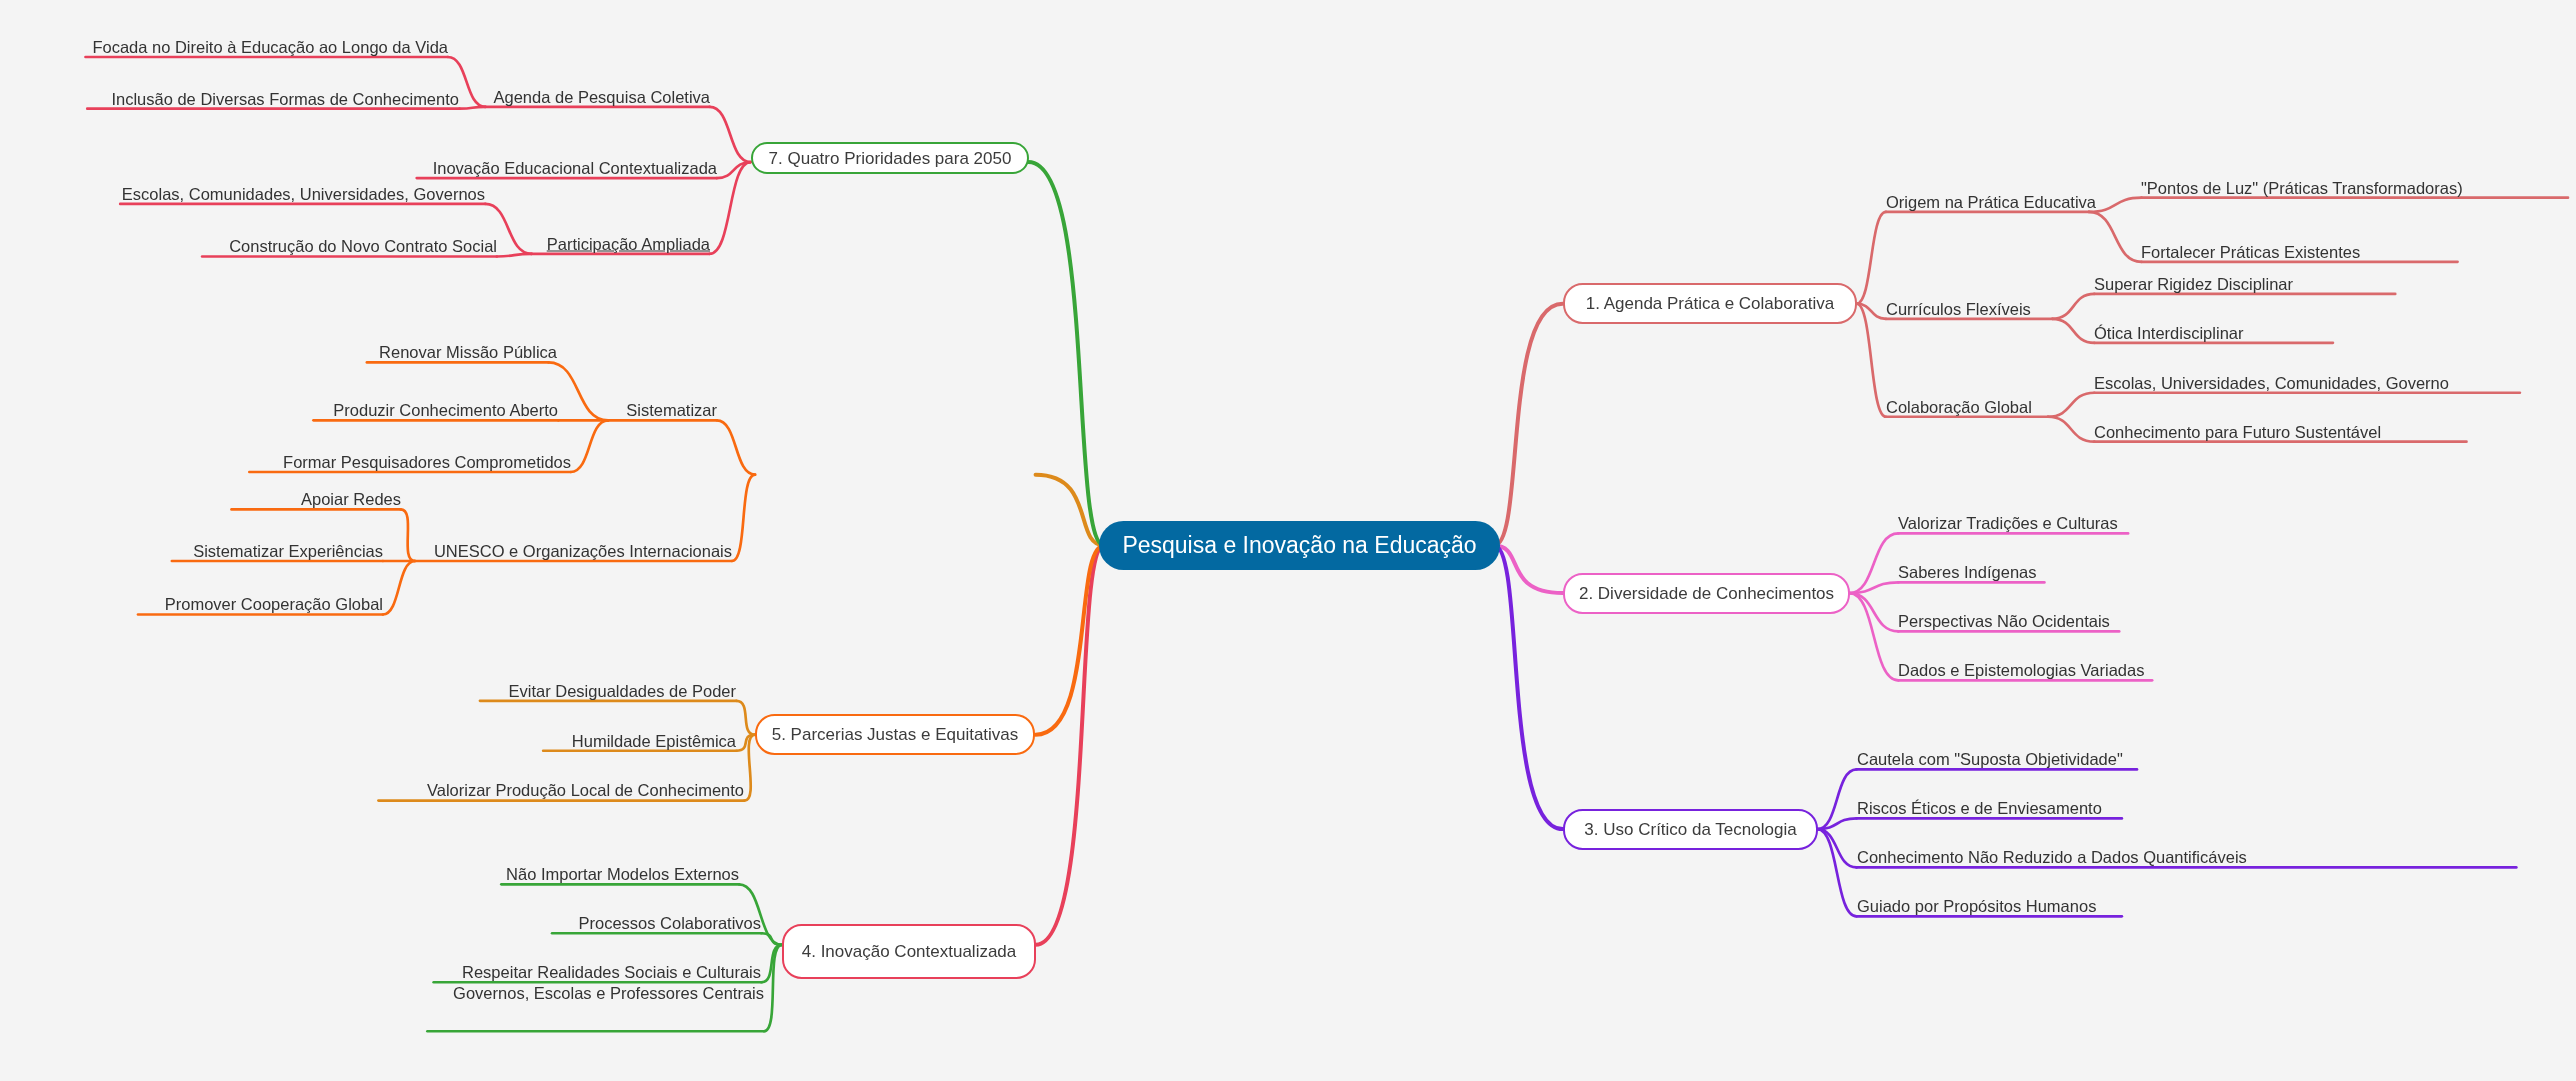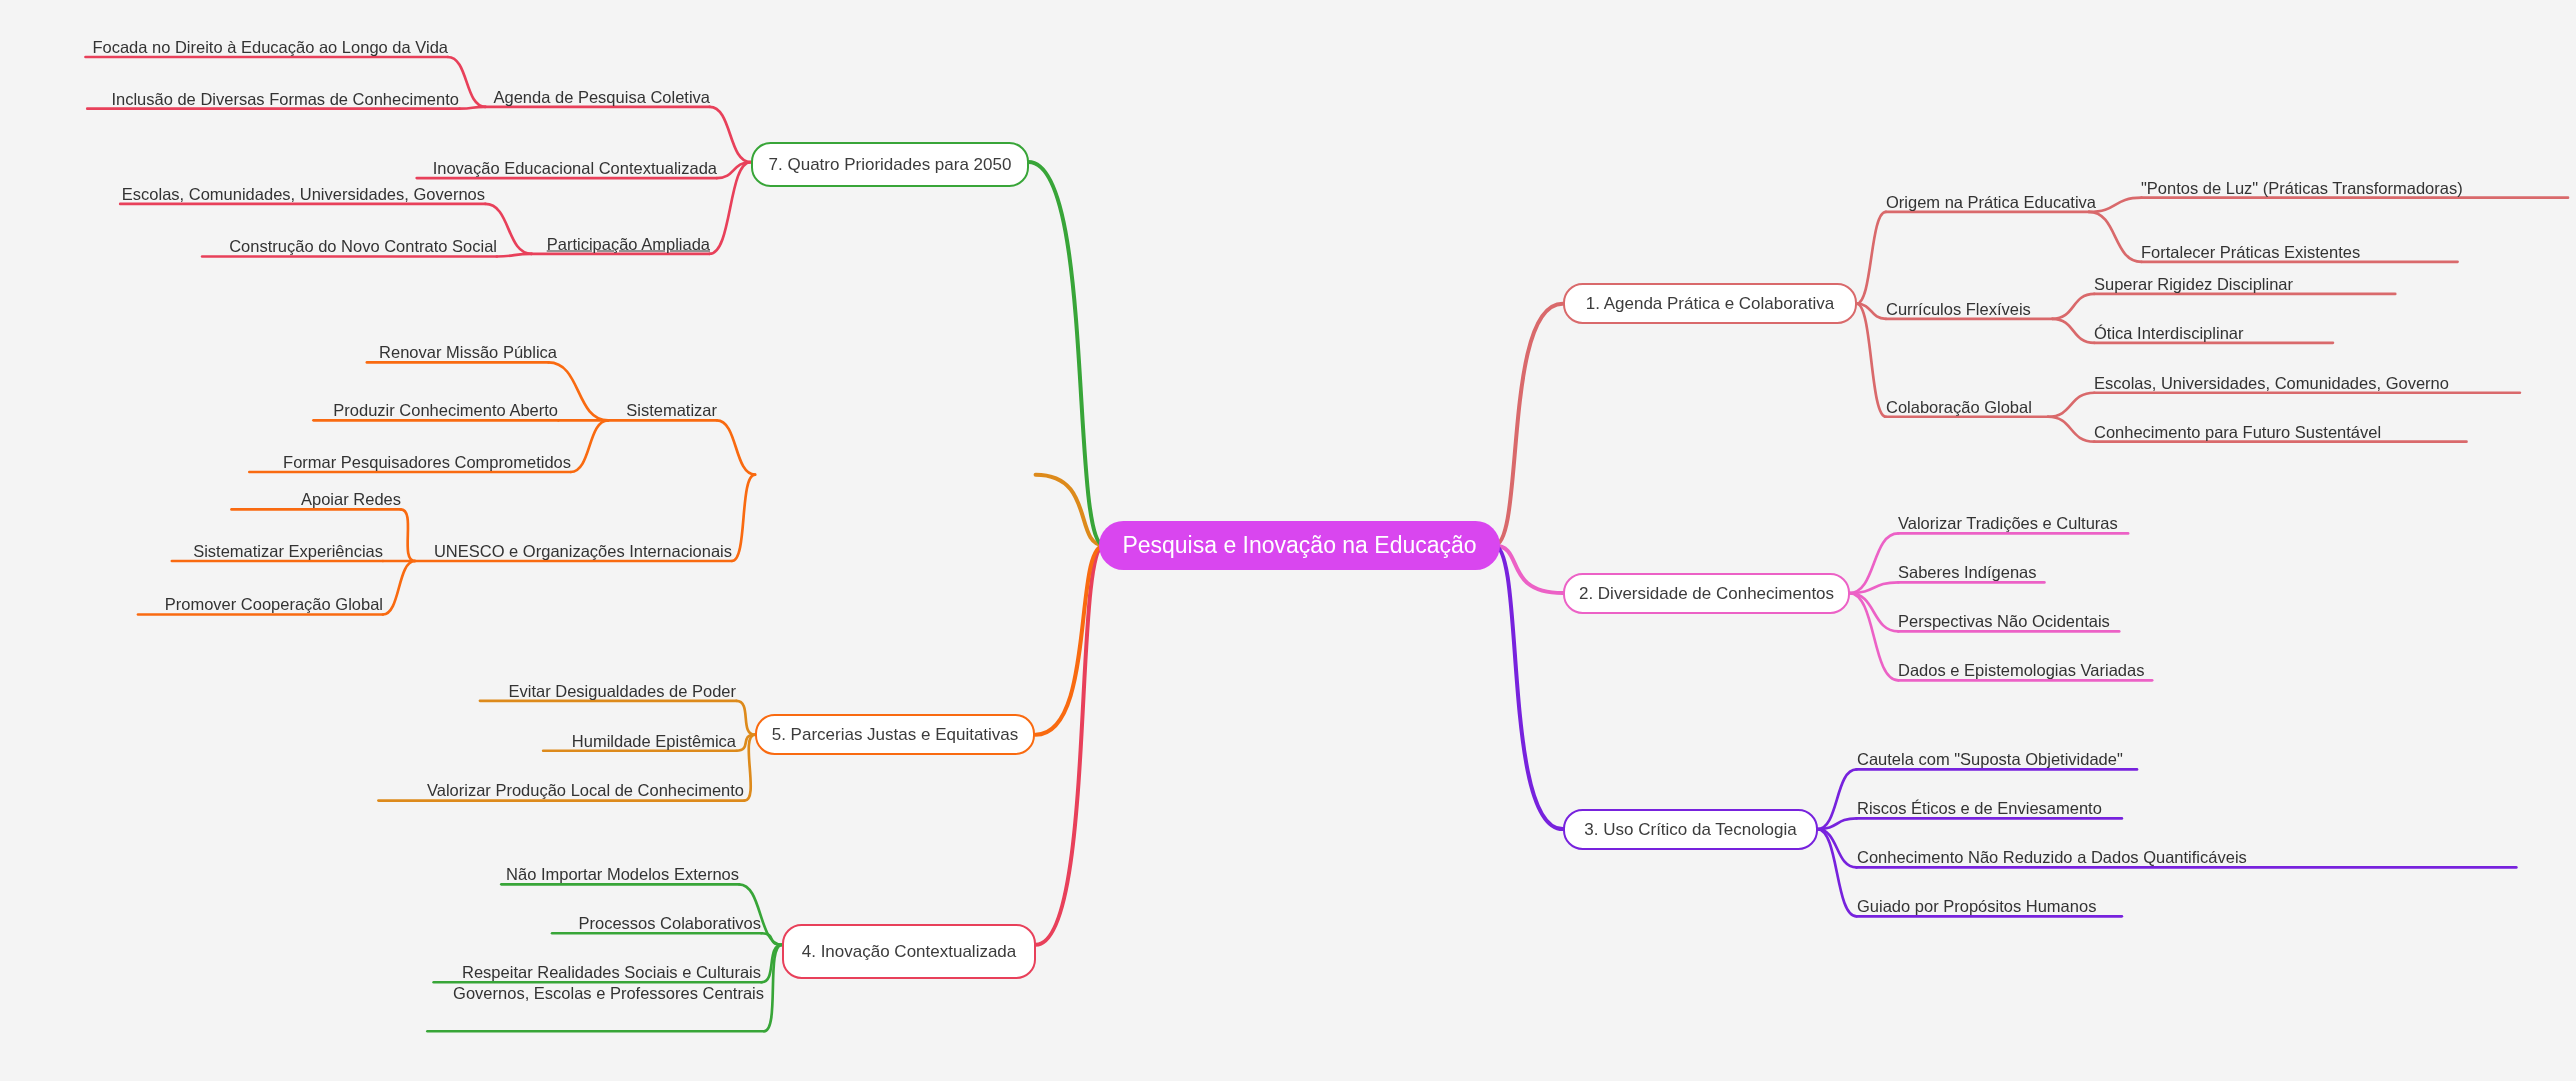--- a/index.html
+++ b/index.html
@@ -133,21 +133,21 @@
       <path d="M 843 182 C 822.1 182, 825.9 200, 805 200" fill="none" stroke="#e8405a" stroke-width="3" stroke-linecap="round"></path>
       <path d="M 468 200 L 805 200" fill="none" stroke="#e8405a" stroke-width="3" stroke-linecap="round"></path>
       <path d="M 843 182 C 817.7 182, 822.3 285, 797 285" fill="none" stroke="#e8405a" stroke-width="3" stroke-linecap="round"></path>
       <path d="M 597 285 L 797 285" fill="none" stroke="#e8405a" stroke-width="3" stroke-linecap="round"></path>
       <path d="M 597 285 C 568.4 285, 573.6 229, 545 229" fill="none" stroke="#e8405a" stroke-width="3" stroke-linecap="round"></path>
       <path d="M 135 229 L 545 229" fill="none" stroke="#e8405a" stroke-width="3" stroke-linecap="round"></path>
       <path d="M 597 285 C 575.55 285, 579.45 288, 558 288" fill="none" stroke="#e8405a" stroke-width="3" stroke-linecap="round"></path>
       <path d="M 227 288 L 558 288" fill="none" stroke="#e8405a" stroke-width="3" stroke-linecap="round"></path>
     </svg>
   <div class="node-layer" id="node-layer">
-      <div class="root-node" style="left: 1099px; top: 521px; width: 401px; height: 49px; background: #d946ef; color: rgb(255, 255, 255); display: flex; align-items: center; justify-content: center;">Pesquisa e Inovação na Educação</div>
+      <div class="root-node" style="left: 1099px; top: 521px; width: 401px; height: 49px; background: #0369a1; color: rgb(255, 255, 255); display: flex; align-items: center; justify-content: center;">Pesquisa e Inovação na Educação</div>
       <div class="branch-node" style="left: 1563px; top: 283px; width: 294px; height: 41px; border-color: rgb(217, 105, 107); display: flex; align-items: center; justify-content: center;">1. Agenda Prática e Colaborativa</div>
       <div class="leaf-label r" style="left: 1886px; top: 212px;">Origem na Prática Educativa</div>
       <div class="leaf-label r" style="left: 2141px; top: 198px;">"Pontos de Luz" (Práticas Transformadoras)</div>
       <div class="leaf-label r" style="left: 2141px; top: 262px;">Fortalecer Práticas Existentes</div>
       <div class="leaf-label r" style="left: 1886px; top: 319px;">Currículos Flexíveis</div>
       <div class="leaf-label r" style="left: 2094px; top: 294px;">Superar Rigidez Disciplinar</div>
       <div class="leaf-label r" style="left: 2094px; top: 343px;">Ótica Interdisciplinar</div>
       <div class="leaf-label r" style="left: 1886px; top: 417px;">Colaboração Global</div>
       <div class="leaf-label r" style="left: 2094px; top: 393px;">Escolas, Universidades, Comunidades, Governo</div>
       <div class="leaf-label r" style="left: 2094px; top: 442px;">Conhecimento para Futuro Sustentável</div>
@@ -171,21 +171,21 @@
       <div class="leaf-label l" style="left: 736px; top: 751px;">Humildade Epistêmica</div>
       <div class="leaf-label l" style="left: 744px; top: 800px;">Valorizar Produção Local de Conhecimento</div>
       <div class="leaf-label l" style="left: 717px; top: 420px;">Sistematizar</div>
       <div class="leaf-label l" style="left: 557px; top: 362px;">Renovar Missão Pública</div>
       <div class="leaf-label l" style="left: 558px; top: 420px;">Produzir Conhecimento Aberto</div>
       <div class="leaf-label l" style="left: 571px; top: 472px;">Formar Pesquisadores Comprometidos</div>
       <div class="leaf-label l" style="left: 732px; top: 561px;">UNESCO e Organizações Internacionais</div>
       <div class="leaf-label l" style="left: 401px; top: 509px;">Apoiar Redes</div>
       <div class="leaf-label l" style="left: 383px; top: 561px;">Sistematizar Experiências</div>
       <div class="leaf-label l" style="left: 383px; top: 614px;">Promover Cooperação Global</div>
-      <div class="branch-node" style="left: 751px; top: 142px; width: 278px; height: 45px; border-color: rgb(56, 165, 56); display: flex; align-items: center; justify-content: center;">7. Quatro Prioridades para 2050</div>
+      <div class="branch-node" style="left: 751px; top: 142px; width: 278px; height: 32px; border-color: rgb(56, 165, 56); display: flex; align-items: center; justify-content: center;">7. Quatro Prioridades para 2050</div>
       <div class="leaf-label l" style="left: 710px; top: 107px;">Agenda de Pesquisa Coletiva</div>
       <div class="leaf-label l" style="left: 448px; top: 57px;">Focada no Direito à Educação ao Longo da Vida</div>
       <div class="leaf-label l" style="left: 459px; top: 109px;">Inclusão de Diversas Formas de Conhecimento</div>
       <div class="leaf-label l" style="left: 717px; top: 178px;">Inovação Educacional Contextualizada</div>
       <div class="leaf-label l" style="left: 710px; top: 254px; text-decoration: underline;">Participação Ampliada</div>
       <div class="leaf-label l" style="left: 485px; top: 204px;">Escolas, Comunidades, Universidades, Governos</div>
       <div class="leaf-label l" style="left: 497px; top: 256px;">Construção do Novo Contrato Social</div>
     </div>
 </div>
 

